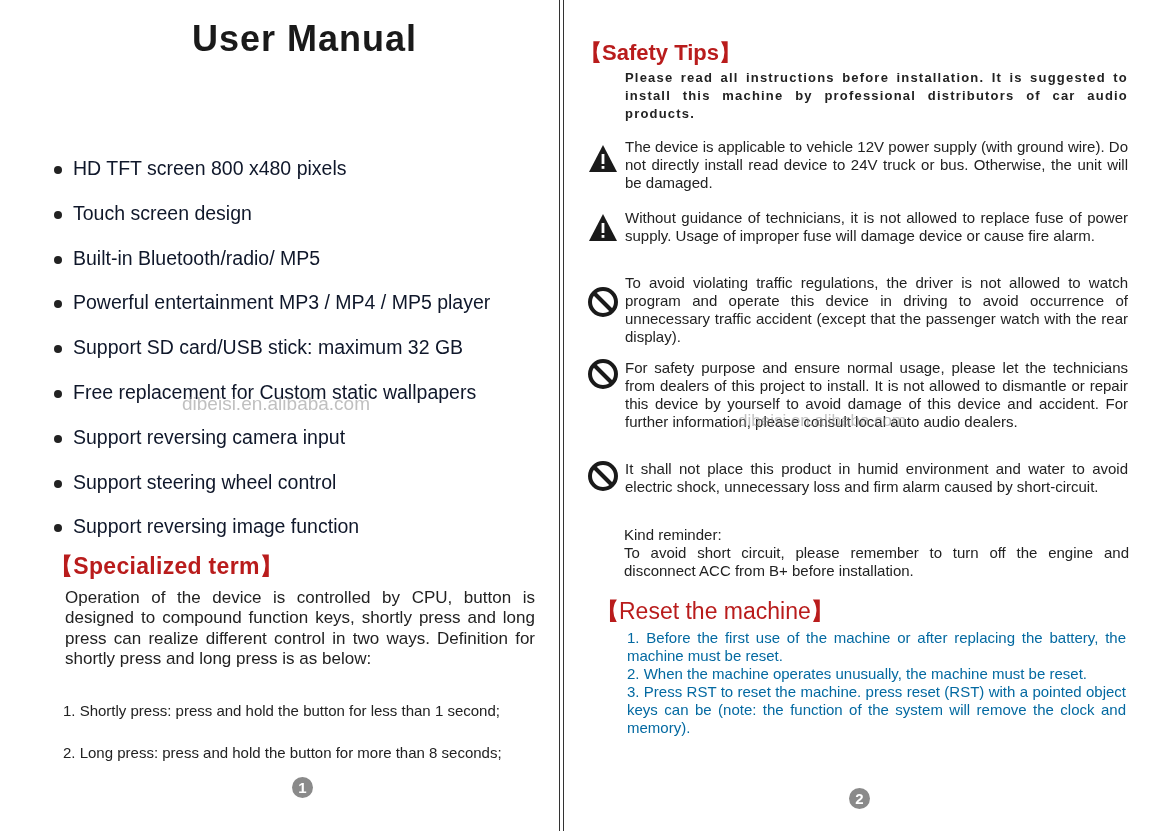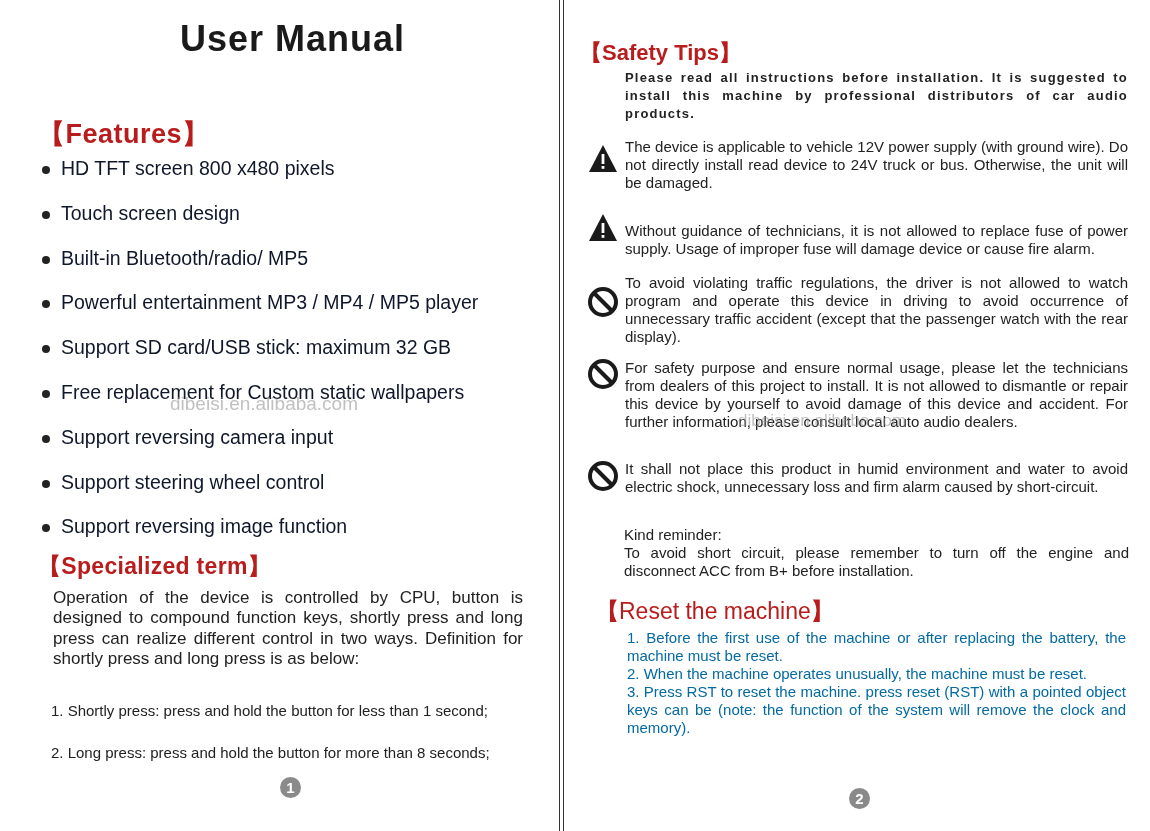--- a/index.html
+++ b/index.html
@@ -1,21 +1,21 @@
 <!DOCTYPE html>
 <html><head>
   <meta charset="utf-8">
   <style>
     html, body { margin: 0; padding: 0; }
     body {
       width: 1150px; height: 831px; background: #ffffff; position: relative; overflow: hidden;
       font-family: "Liberation Sans", sans-serif; color: #1e1e1e;
     }
     .page { position: absolute; top: 0; height: 831px; }
-    .page-left { left: 0; width: 560px; }
+    .page-left { left: 12px; width: 560px; }
     .page-right { left: 566px; width: 584px; }
     .divider { position: absolute; left: 559px; top: 0; width: 5px; height: 831px;
       border-left: 1px solid #333; border-right: 1px solid #333; box-sizing: border-box; }
     .doc-title { position: absolute; left: 0; width: 585px; top: 18px; text-align: center;
       font-size: 36px; font-weight: bold; letter-spacing: 1px; color: #1a1a1a; margin: 0; }
     .section-heading { position: absolute; font-weight: bold; color: #b91c1c; margin: 0; white-space: nowrap; }
     .bracket { font-weight: bold; }
     .h-features { left: 38px; top: 116px; font-size: 27px; letter-spacing: 0.5px; }
     .h-special { left: 38px; top: 551px; font-size: 23px; letter-spacing: 0.3px; }
     .h-safety { left: 14px; top: 38px; font-size: 22px; }
@@ -42,21 +42,20 @@
     .watermark { position: absolute; color: rgba(140,140,140,0.55); font-size: 19px; white-space: nowrap; pointer-events: none; }
     .wm1 { left: 170px; top: 393px; }
     .wm2 { left: 738px; top: 411px; font-size: 17px; }
   </style>
 </head>
 <body>
 
 <div class="page page-left">
   <h1 class="doc-title">User Manual</h1>
 
-  <h2 class="section-heading h-features"><span class="bracket">【</span><span>Features</span><span class="bracket">】</span></h2>
 
   <ul class="features">
     <li class="feature"><span class="bullet"></span><span>HD TFT screen 800 x480 pixels</span></li>
     <li class="feature"><span class="bullet"></span><span>Touch screen design</span></li>
     <li class="feature"><span class="bullet"></span><span>Built-in Bluetooth/radio/ MP5</span></li>
     <li class="feature"><span class="bullet"></span><span>Powerful entertainment MP3 / MP4 / MP5 player</span></li>
     <li class="feature"><span class="bullet"></span><span>Support SD card/USB stick: maximum 32 GB</span></li>
     <li class="feature"><span class="bullet"></span><span>Free replacement for Custom static wallpapers</span></li>
     <li class="feature"><span class="bullet"></span><span>Support  reversing camera input</span></li>
     <li class="feature"><span class="bullet"></span><span>Support steering wheel control</span></li>
@@ -89,21 +88,21 @@
     </svg>
     <p class="tip-text" style="top:0;">The device is applicable to vehicle 12V power supply (with ground wire). Do not directly install read device to 24V truck or bus. Otherwise, the unit will be damaged.</p>
   </div>
 
   <div class="tip" style="top:205px;">
     <svg class="tip-icon" style="top:6px;" viewBox="0 0 34 34">
       <path d="M17 3 L31 30 L3 30 Z" fill="#1a1a1a"></path>
       <rect x="15.6" y="12" width="2.8" height="10" fill="#fff"></rect>
       <rect x="15.6" y="24" width="2.8" height="2.8" fill="#fff"></rect>
     </svg>
-    <p class="tip-text" style="top:17px;">Without guidance of technicians, it is not allowed to replace fuse of power supply. Usage of improper fuse will damage device or cause fire alarm.</p>
+    <p class="tip-text" style="top:4px;">Without guidance of technicians, it is not allowed to replace fuse of power supply. Usage of improper fuse will damage device or cause fire alarm.</p>
   </div>
 
   <div class="tip" style="top:274px;">
     <svg class="tip-icon" style="top:11px;" viewBox="0 0 34 34">
       <circle cx="17" cy="17" r="13" fill="none" stroke="#1a1a1a" stroke-width="4"></circle>
       <line x1="8" y1="8" x2="26" y2="26" stroke="#1a1a1a" stroke-width="4"></line>
     </svg>
     <p class="tip-text" style="top:0;">To avoid violating traffic regulations, the driver is not allowed to watch program and operate this device in driving to avoid occurrence of unnecessary traffic accident (except that the passenger watch with the rear display).</p>
   </div>
 

